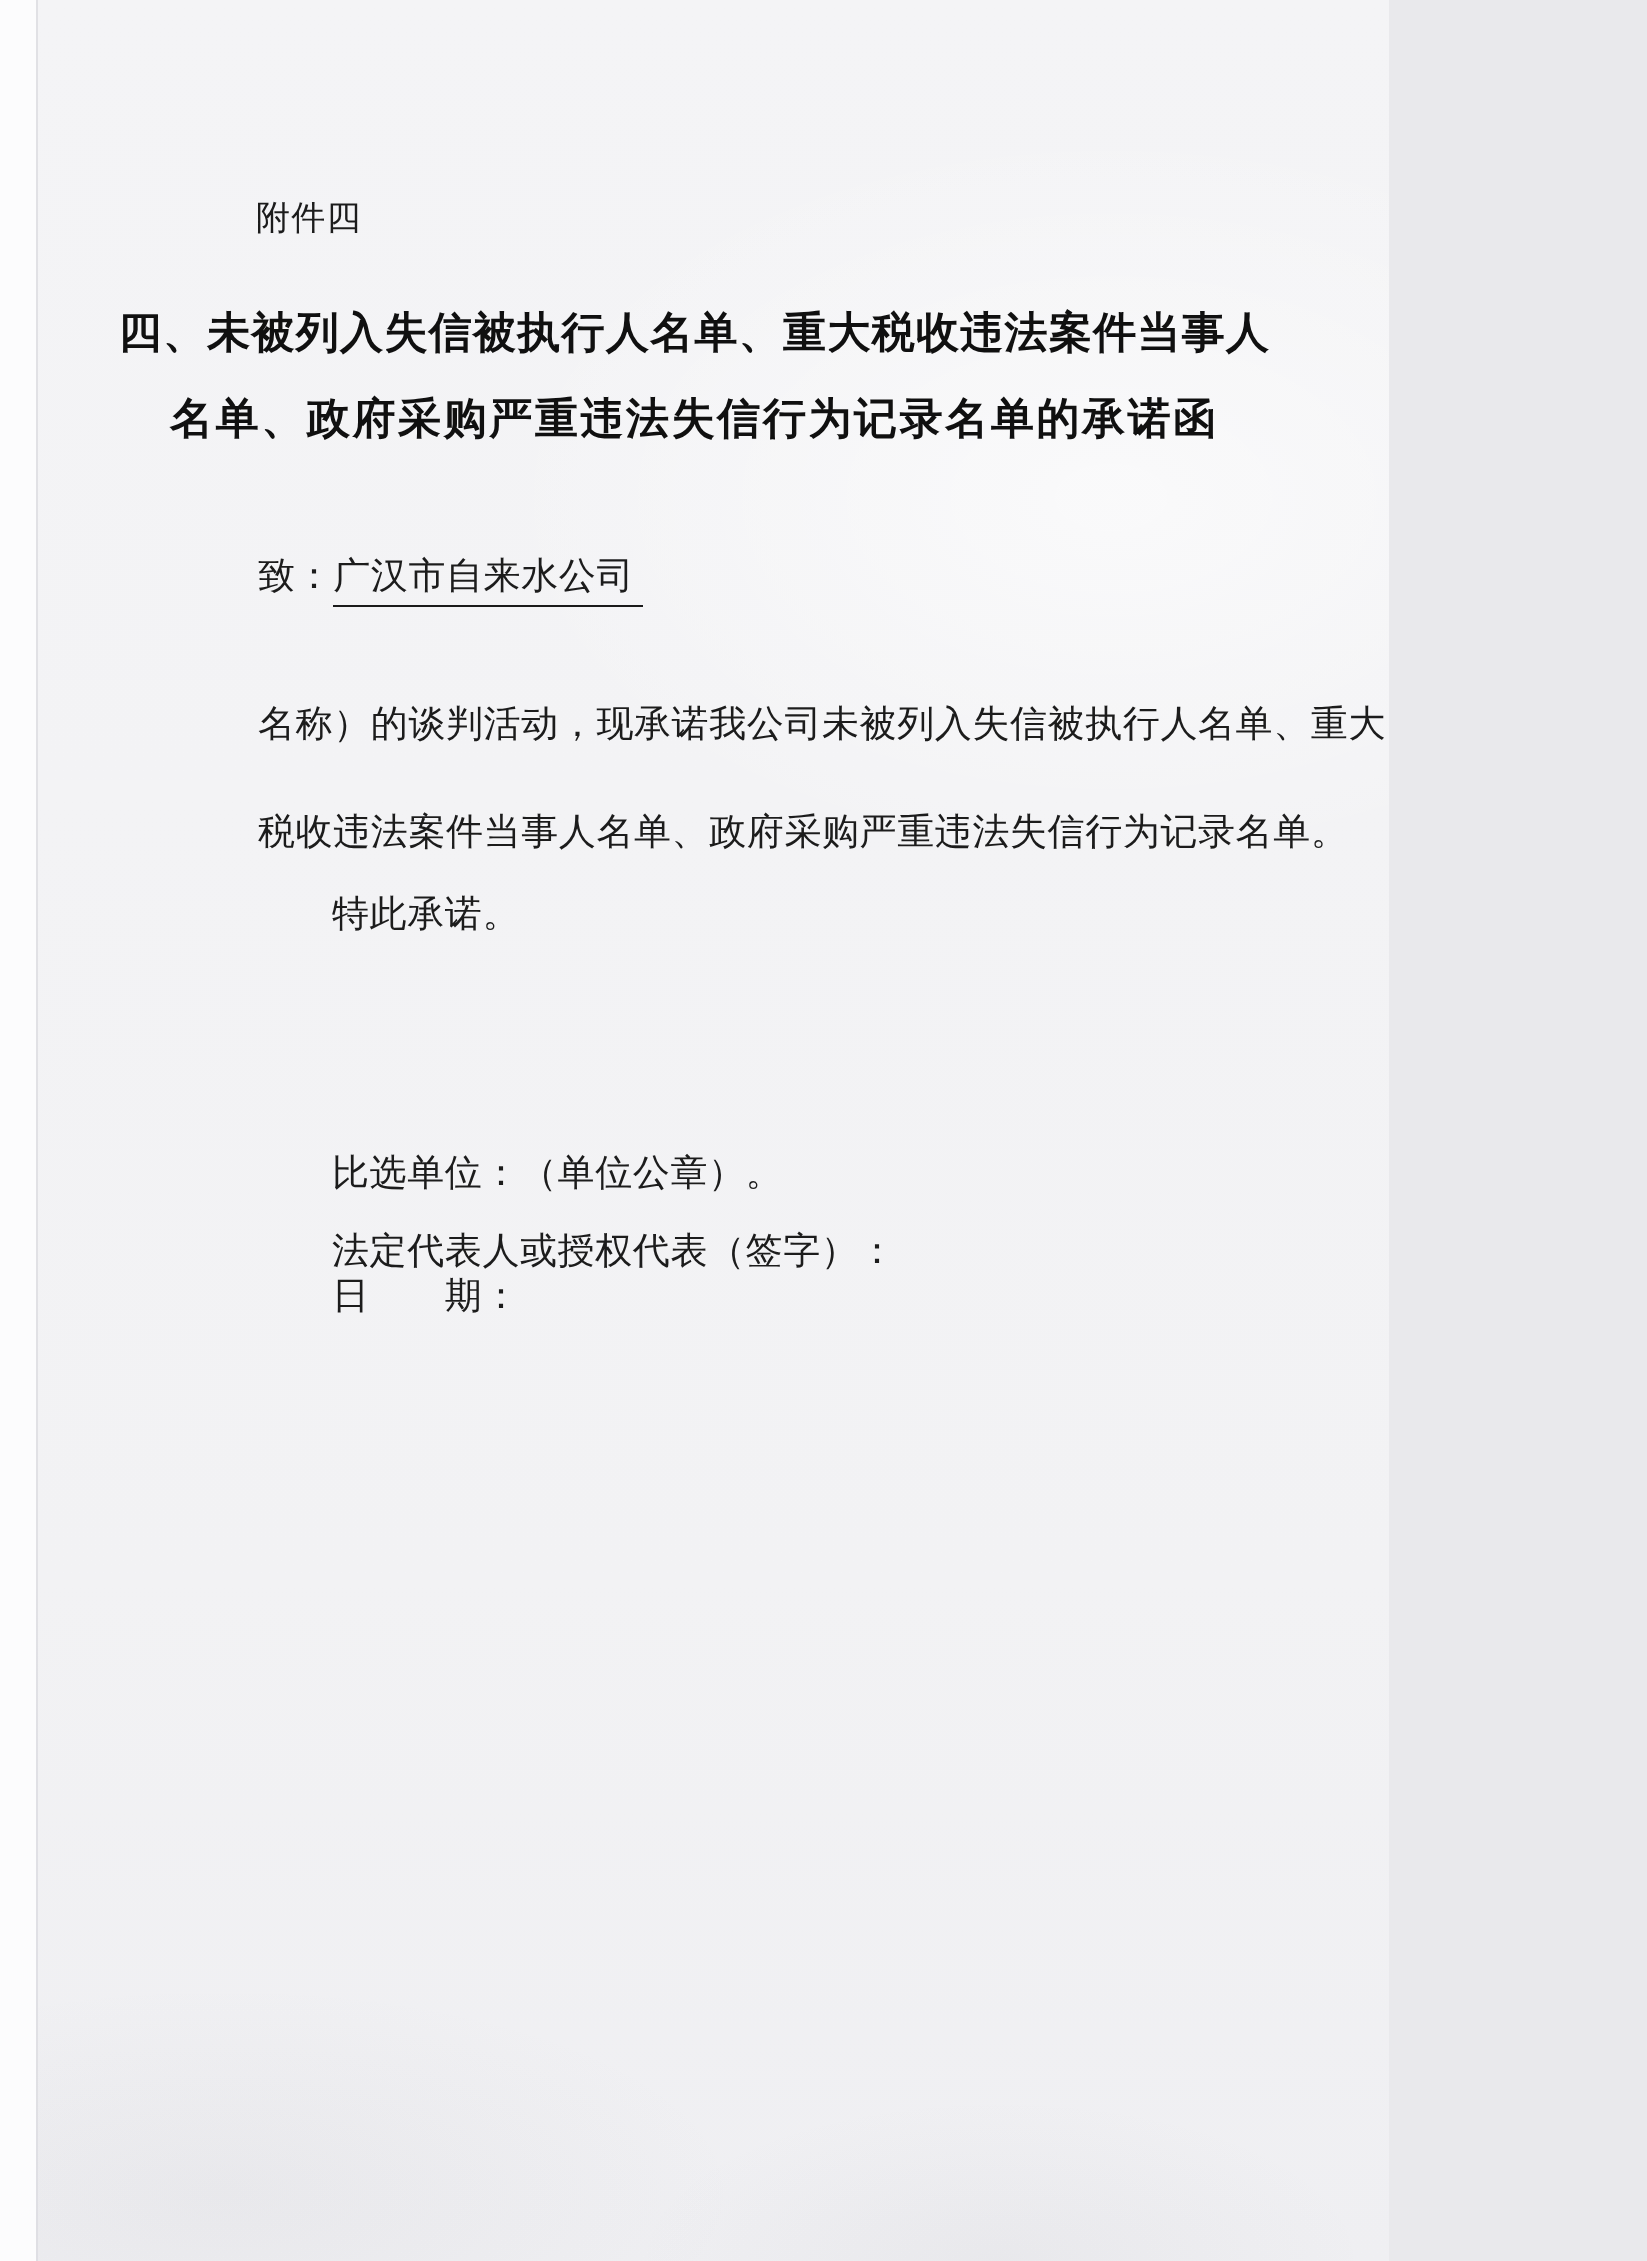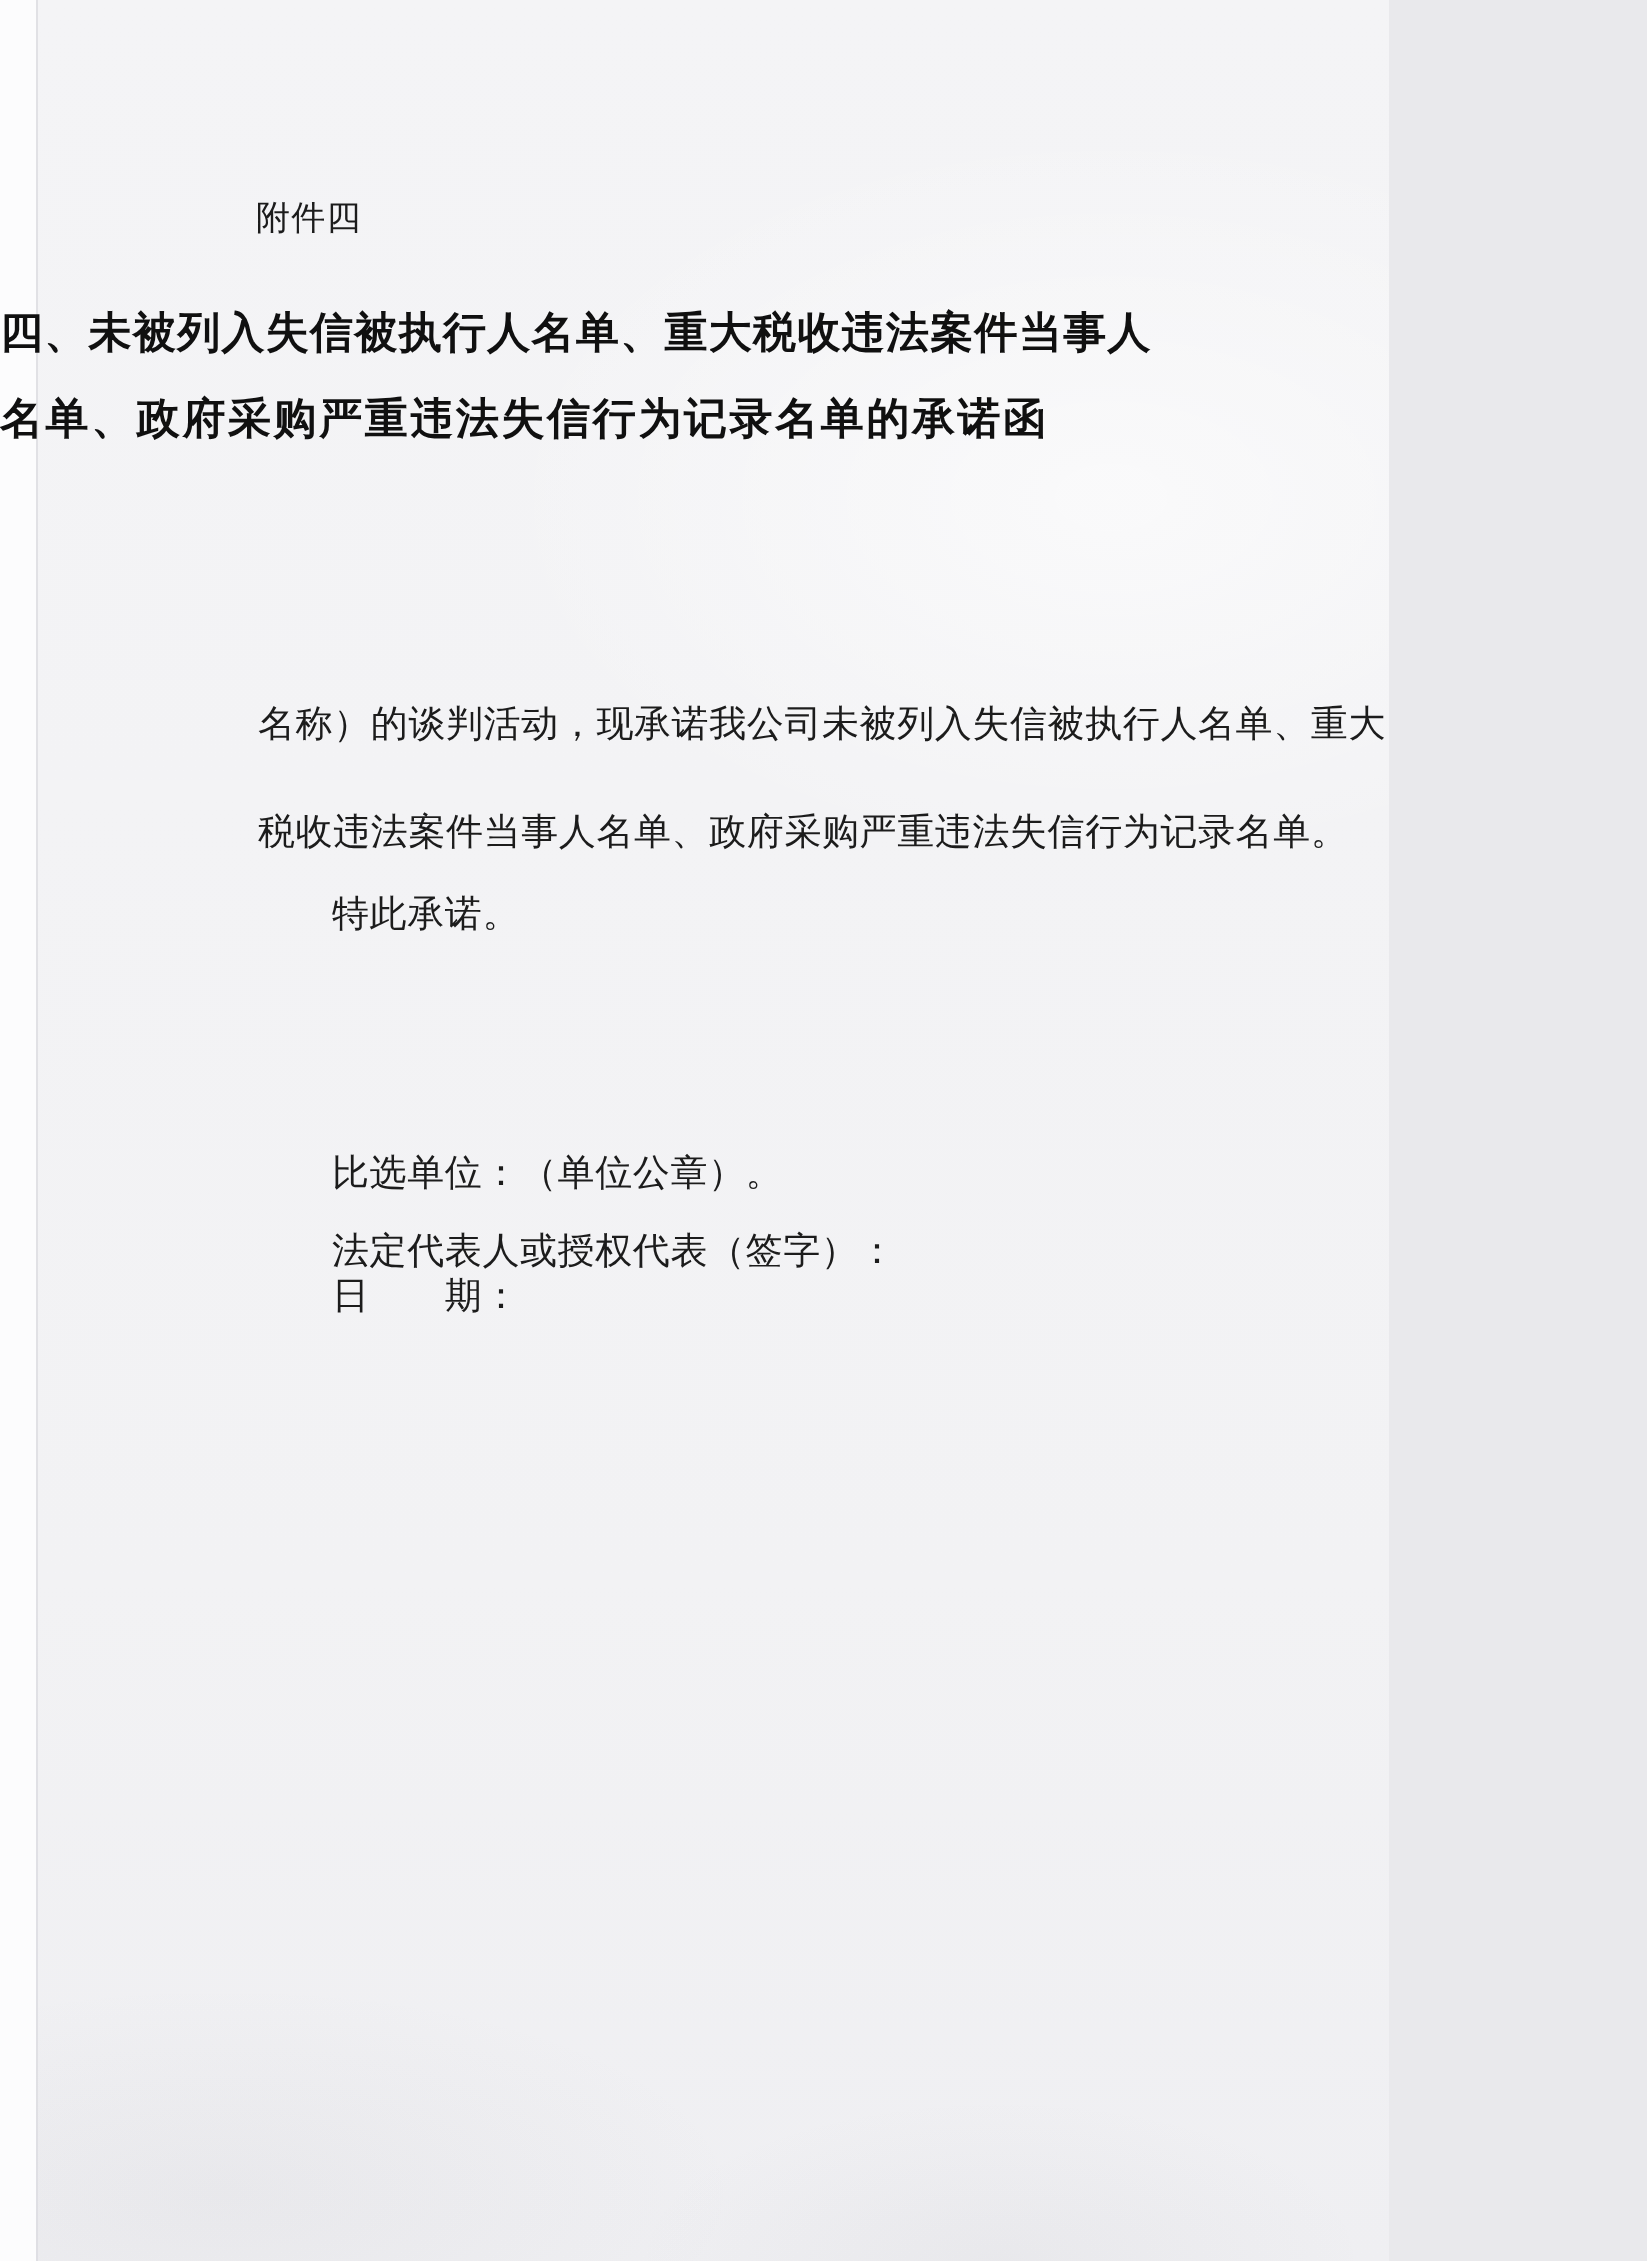--- a/index.html
+++ b/index.html
@@ -43,21 +43,21 @@
   }
   .attachment {
     left: 256px; top: 198px;
     font-size: 34px;
     letter-spacing: 1.3px;
   }
   .title-block {
     position: absolute;
     left: 0; right: 0;
     top: 304px;
-    text-align: left;
+    text-align: center;
     font-weight: bold;
     color: #101010;
   }
   .title-line1 {
     font-size: 43px;
     letter-spacing: 1.3px;
     white-space: nowrap;
   }
   .title-line2 {
     margin-top: 28px;
@@ -96,20 +96,21 @@
   <div class="scan-strip"></div>
   <div class="scan-line"></div>
 
   <div class="line attachment">附件四</div>
 
   <div class="title-block">
     <div class="title-line1">四、未被列入失信被执行人名单、重大税收违法案件当事人</div>
     <div class="title-line2">名单、政府采购严重违法失信行为记录名单的承诺函</div>
   </div>
 
+  <div class="line salutation"><span>致：</span><span class="recipient">广汉市自来水公司</span></div>
 
 
   <div class="line body-2">名称）的谈判活动，现承诺我公司未被列入失信被执行人名单、重大</div>
 
   <div class="line body-3">税收违法案件当事人名单、政府采购严重违法失信行为记录名单。</div>
 
   <div class="line closing">特此承诺。</div>
 
   <div class="line sig-unit">比选单位：（单位公章）。</div>
 

